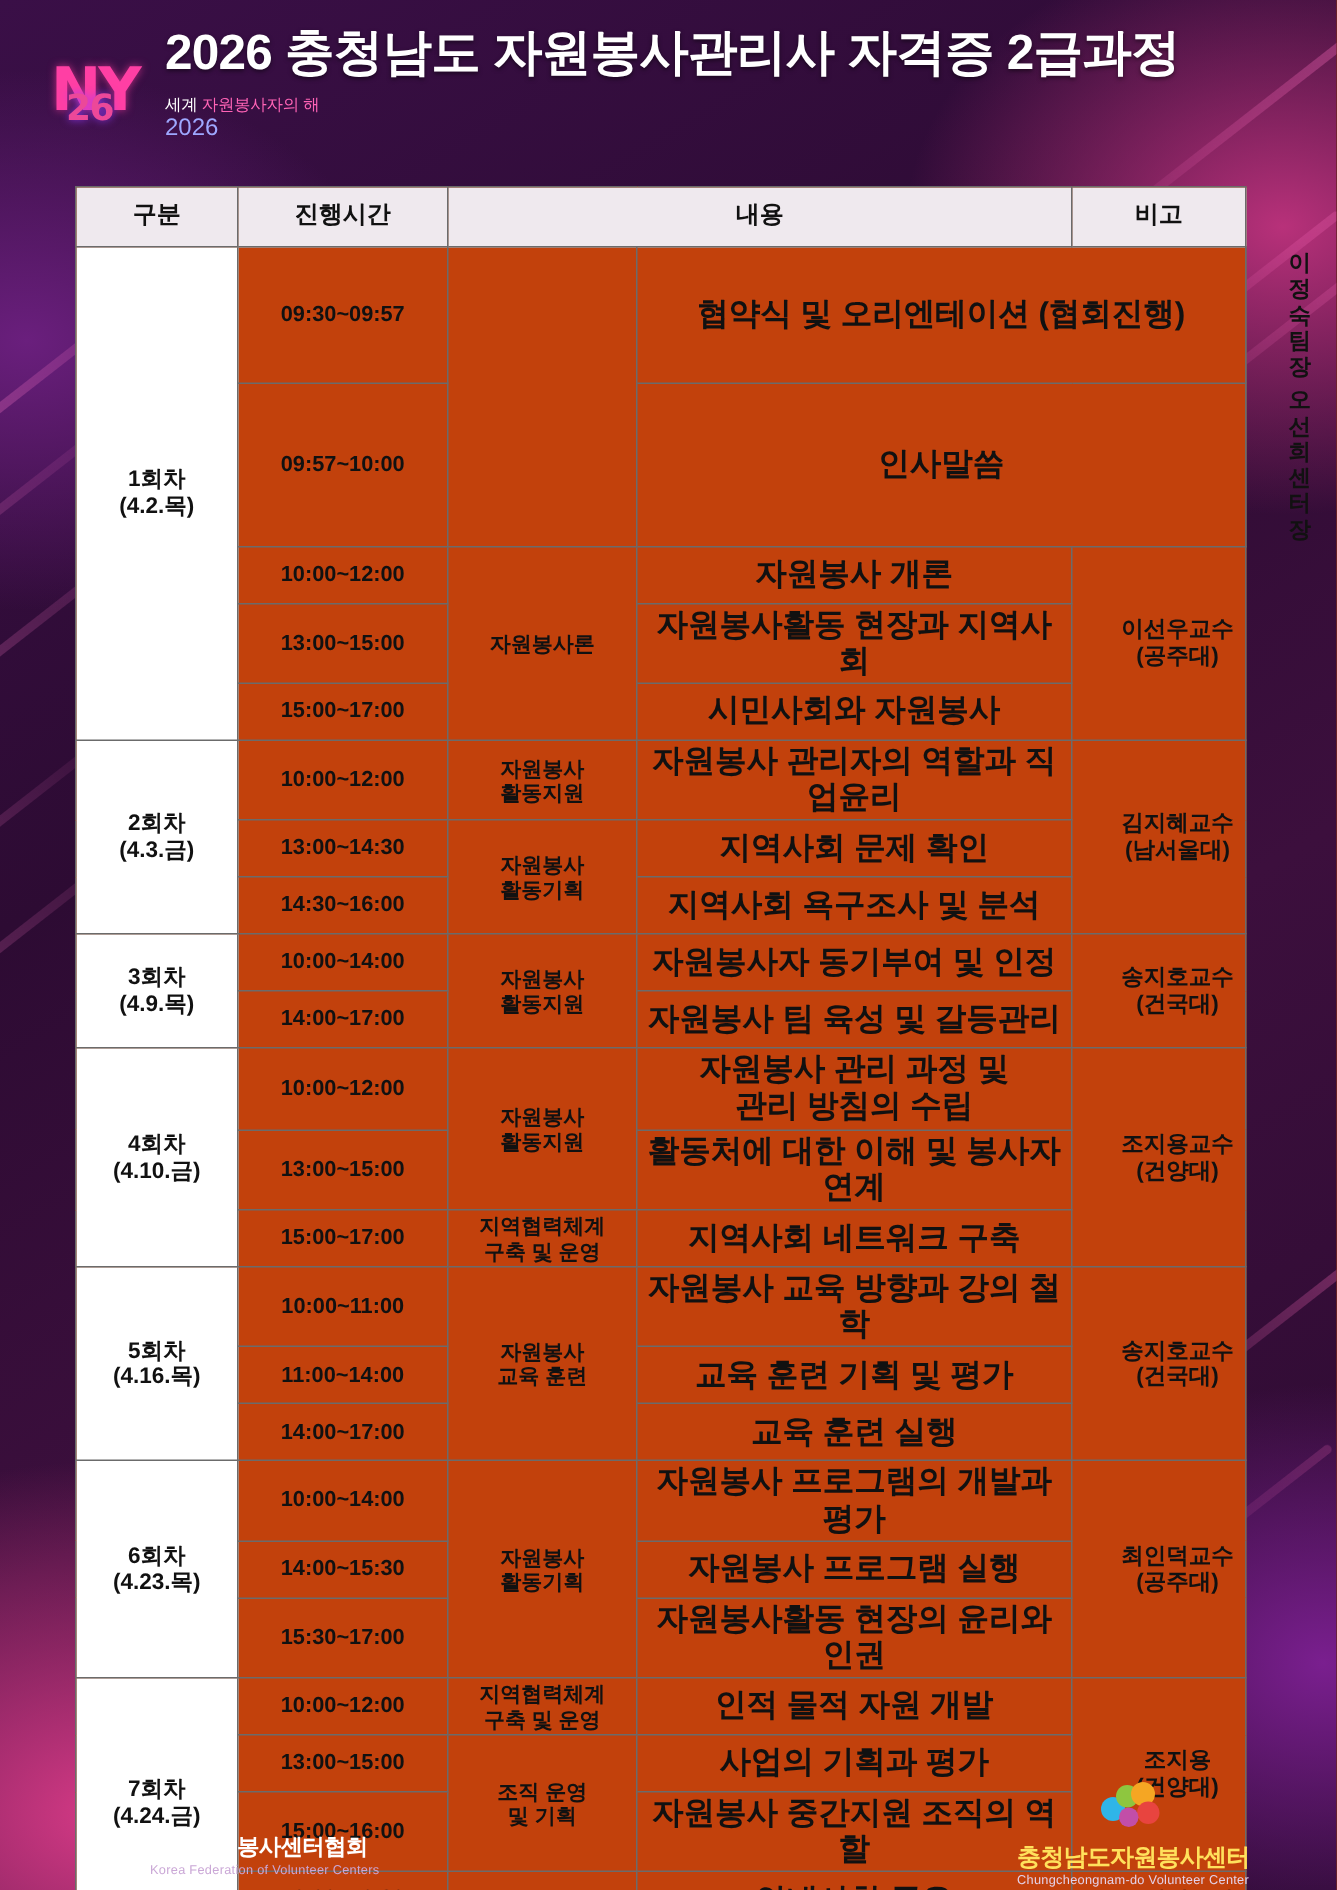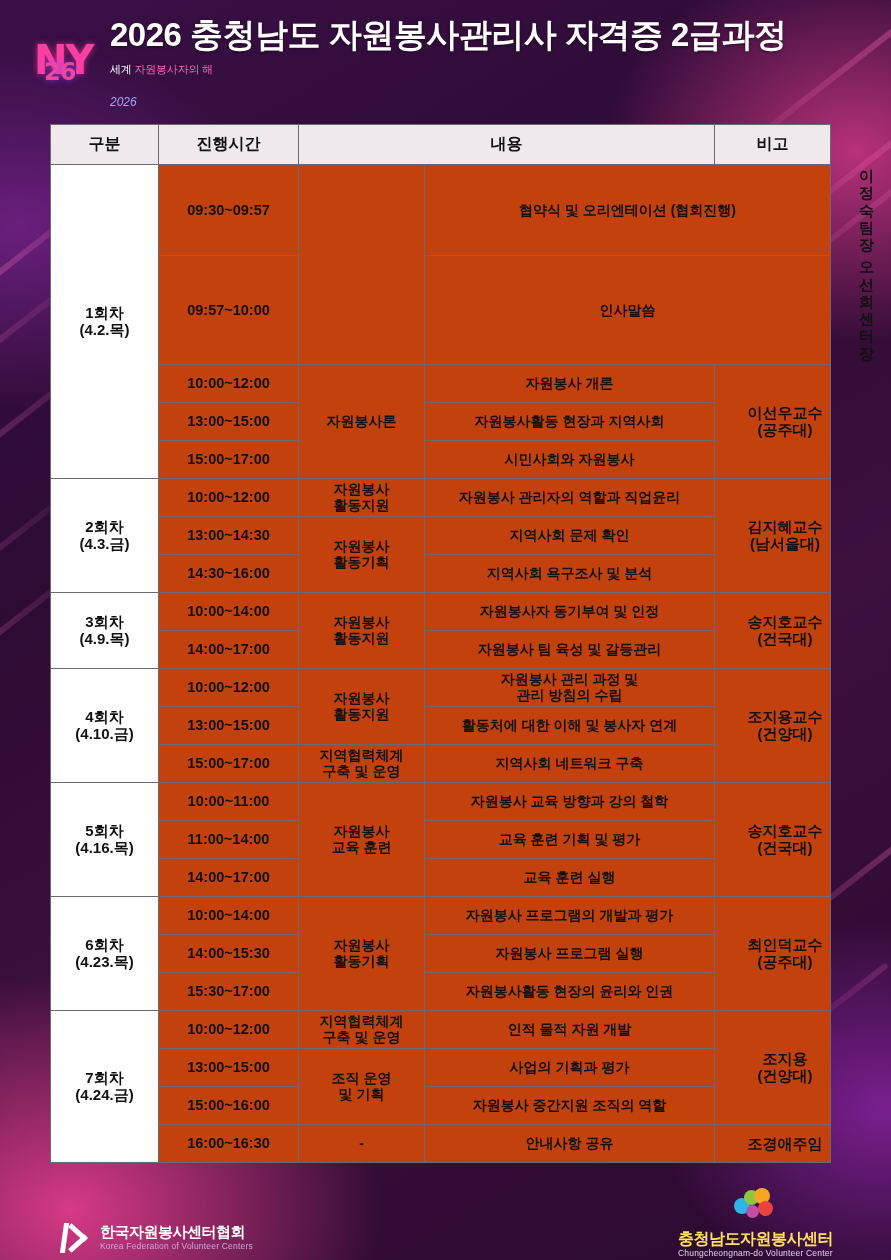--- a/index.html
+++ b/index.html
@@ -76,21 +76,21 @@
     color:#ffffff;
     font-size: 33px;
     font-weight: 700;
     letter-spacing: -0.5px;
     line-height: 1.15;
     white-space: nowrap;
     text-shadow: 0 1px 3px rgba(0,0,0,.5);
   }
   .sub-line1 { font-size: 11px; color:#ffffff; margin-top: 8px; letter-spacing:-0.2px;}
   .sub-line1 .hl { color:#ff63b6; }
-  .sub-line2 { font-size: 12px; color:#9ea8ff; margin-top: 18px; font-style: italic; }
+  .sub-line2 { font-size: 16px; color:#9ea8ff; margin-top: 0; }
 
   
   .table-wrap {
     position: relative;
     margin: 6px 32px 0 50px;
     width: 780px;
   }
   table {
     border-collapse: collapse;
     width: 780px;
@@ -109,21 +109,21 @@
   }
   thead th {
     background: #efe9ee;
     height: 40px;
     font-size: 16px;
   }
   tbody td { height: 38px; }
   td.sess { font-size: 15px; background:#fff; }
   td.time { font-size: 14.5px; }
   td.cat  { font-size: 14px; margin-top: 44px; }
-  td.content { font-size: 14px; }
+  td.content { font-size: 21px; }
   td.note { font-size: 15px; padding-left: 28px; }
   .two-line { display:block; line-height:1.18; }
 
   
   .footer {
     position:absolute; left:0; right:0; bottom: 6px;
     height: 62px;
     display:flex; align-items:center; justify-content:space-between;
     padding: 0 58px;
   }

